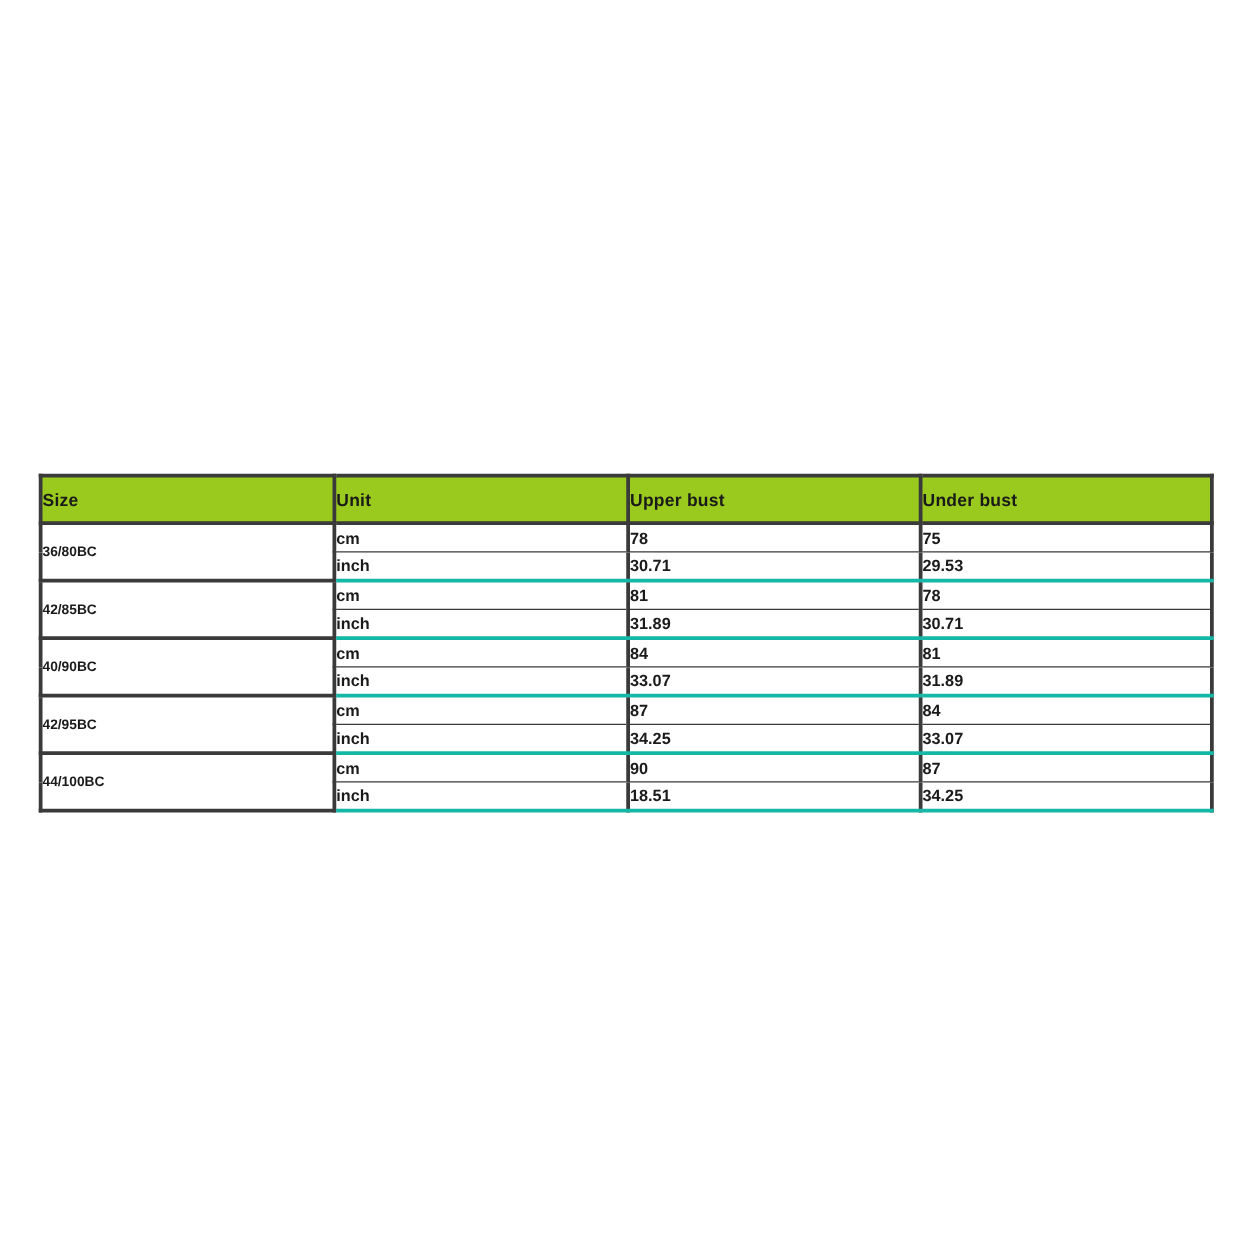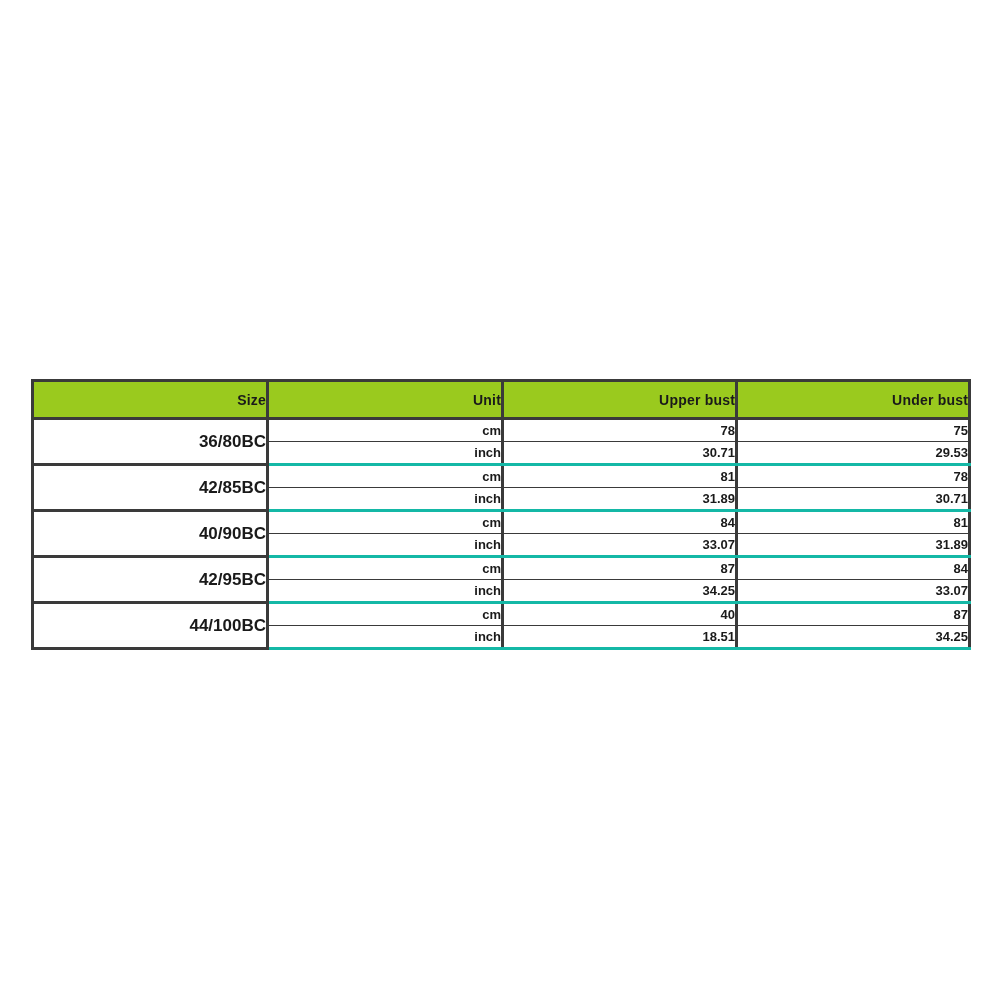--- a/index.html
+++ b/index.html
@@ -30,21 +30,21 @@
     background: #ffffff;
   }
 
   table.size-chart col.c-size  { width: 235px; }
   table.size-chart col.c-unit  { width: 235px; }
   table.size-chart col.c-upper { width: 234px; }
   table.size-chart col.c-under { width: 233px; }
 
   table.size-chart th,
   table.size-chart td {
-    text-align: right;
+    text-align: left;
     vertical-align: middle;
     color: #1a1a1a;
     font-weight: bold;
     padding: 0;
     box-sizing: border-box;
   }
 
   
   table.size-chart thead th {
     height: 38px;
@@ -62,21 +62,21 @@
     height: 23px;
     font-size: 13px;
     border-left: 3px solid #3a3a3a;
     border-right: 3px solid #3a3a3a;
     border-top: 1px solid #3a3a3a;
     border-bottom: 1px solid #3a3a3a;
   }
 
   
   table.size-chart td.size-cell {
-    font-size: 17px;
+    font-size: 11px;
     border-top: 3px solid #3a3a3a;
     border-bottom: 3px solid #3a3a3a;
   }
 
   
   table.size-chart tr.group-start td {
     border-top: 3px solid #3a3a3a;
   }
   
   table.size-chart tr.group-end td {
@@ -143,21 +143,21 @@
           <td>84</td>
         </tr>
         <tr class="group-end">
           <td>inch</td>
           <td>34.25</td>
           <td>33.07</td>
         </tr>
         <tr class="group-start">
           <td class="size-cell" rowspan="2">44/100BC</td>
           <td>cm</td>
-          <td>40</td>
+          <td>90</td>
           <td>87</td>
         </tr>
         <tr class="group-end">
           <td>inch</td>
           <td>18.51</td>
           <td>34.25</td>
         </tr>
       </tbody>
   </table>
 </div>

